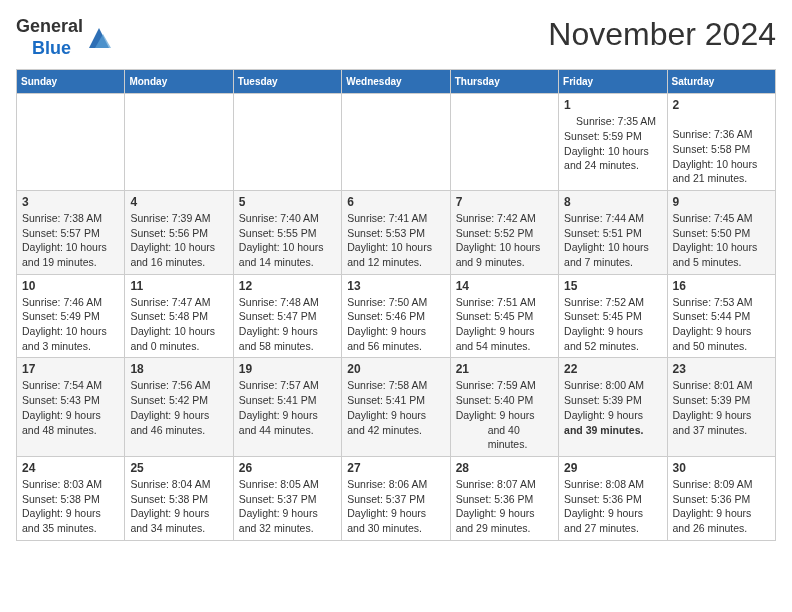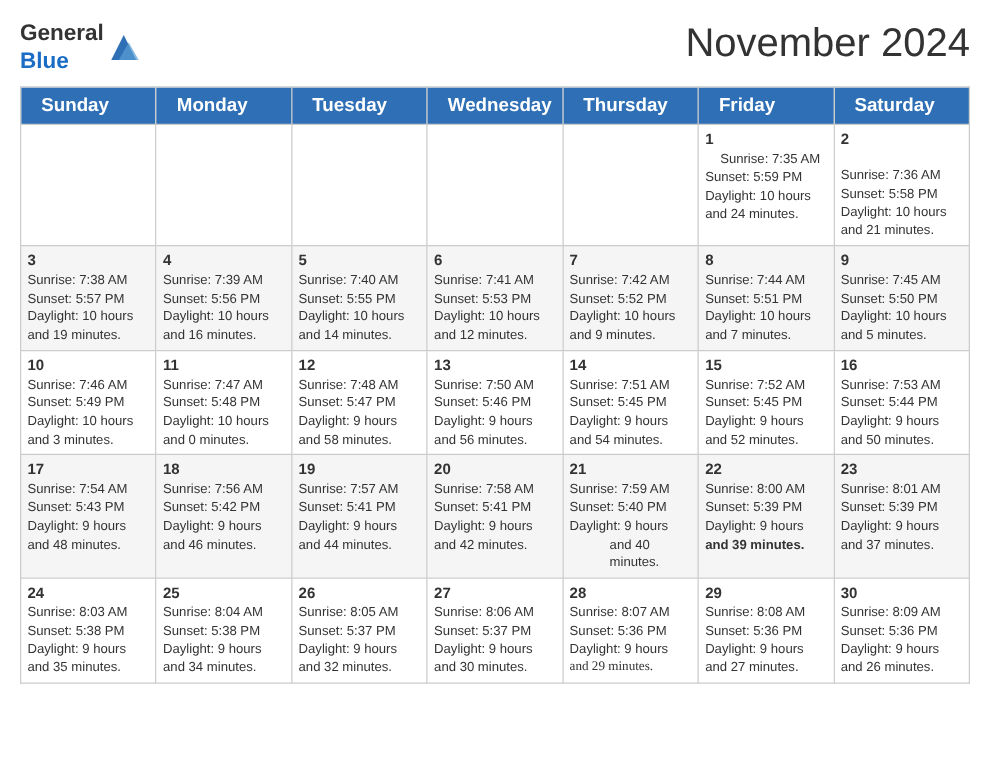--- a/index.html
+++ b/index.html
@@ -19,21 +19,21 @@
     .logo {
       display: flex;
       align-items: center;
     }
     .logo-text {
       font-size: 18px;
       font-weight: bold;
       line-height: 1.2;
     }
     .logo-text .general { color: #333; }
-    .logo-text .blue { color: #1a6cc4; }
+    .logo-text .blue { color: #1a6cc4; margin-left: 16px; }
     .logo-icon {
       width: 28px;
       height: 28px;
       margin-left: 2px;
     }
     .title-block {
       text-align: right;
     }
     .month-title {
       font-size: 32px;
@@ -45,22 +45,22 @@
       color: #555;
     }
     table {
       width: 100%;
       border-collapse: collapse;
       table-layout: fixed;
     }
     thead tr th {
       background-color: #2e6fb5;
       color: #fff;
-      font-size: 15px;
-      padding: 6px 16px;
+      font-size: 10px;
+      padding: 6px 4px;
       text-align: left;
       font-weight: bold;
       border: 1px solid #ccc;
     }
     tbody tr td {
       border: 1px solid #ccc;
       vertical-align: top;
       padding: 4px 5px;
       font-size: 10.5px;
       color: #333;
@@ -319,21 +319,21 @@
           <span style="display: block; line-height: 1.4;">Sunrise: 8:06 AM</span>
           <span style="display: block; line-height: 1.4;">Sunset: 5:37 PM</span>
           <span style="display: block; line-height: 1.4;">Daylight: 9 hours</span>
           <span style="display: block; line-height: 1.4;">and 30 minutes.</span>
         </td>
         <td>
           <span class="day-num">28</span>
           <span style="display: block; line-height: 1.4;">Sunrise: 8:07 AM</span>
           <span style="display: block; line-height: 1.4;">Sunset: 5:36 PM</span>
           <span style="display: block; line-height: 1.4;">Daylight: 9 hours</span>
-          <span style="display: block; line-height: 1.4; font-family: Liberation Serif, serif;">and 29 minutes.</span>
+          <span style="display: block; line-height: 1.4;">and 29 minutes.</span>
         </td>
         <td>
           <span class="day-num">29</span>
           <span style="display: block; line-height: 1.4;">Sunrise: 8:08 AM</span>
           <span style="display: block; line-height: 1.4;">Sunset: 5:36 PM</span>
           <span style="display: block; line-height: 1.4;">Daylight: 9 hours</span>
           <span style="display: block; line-height: 1.4;">and 27 minutes.</span>
         </td>
         <td>
           <span class="day-num">30</span>

